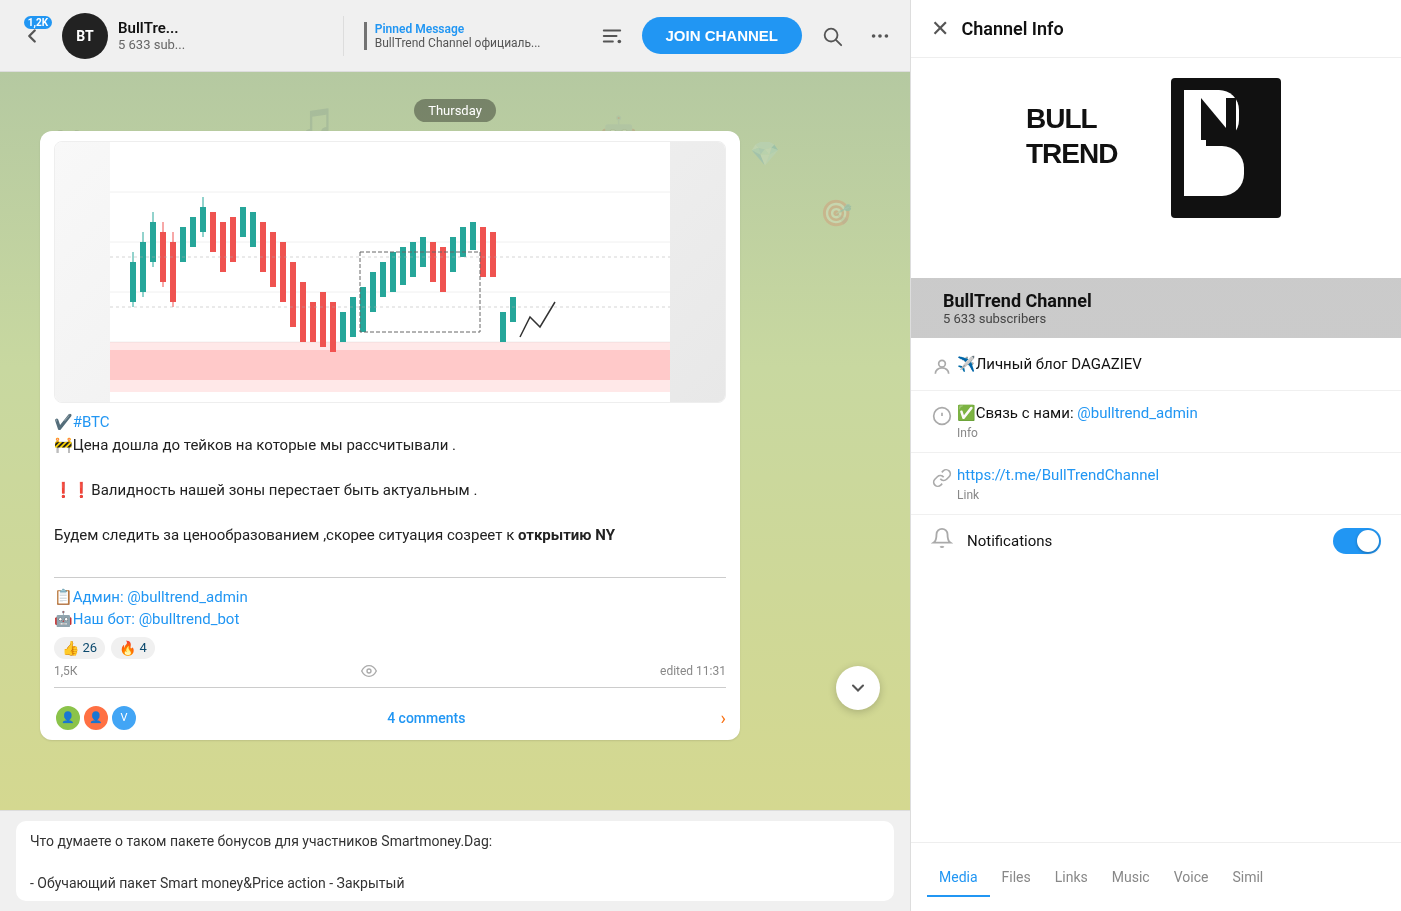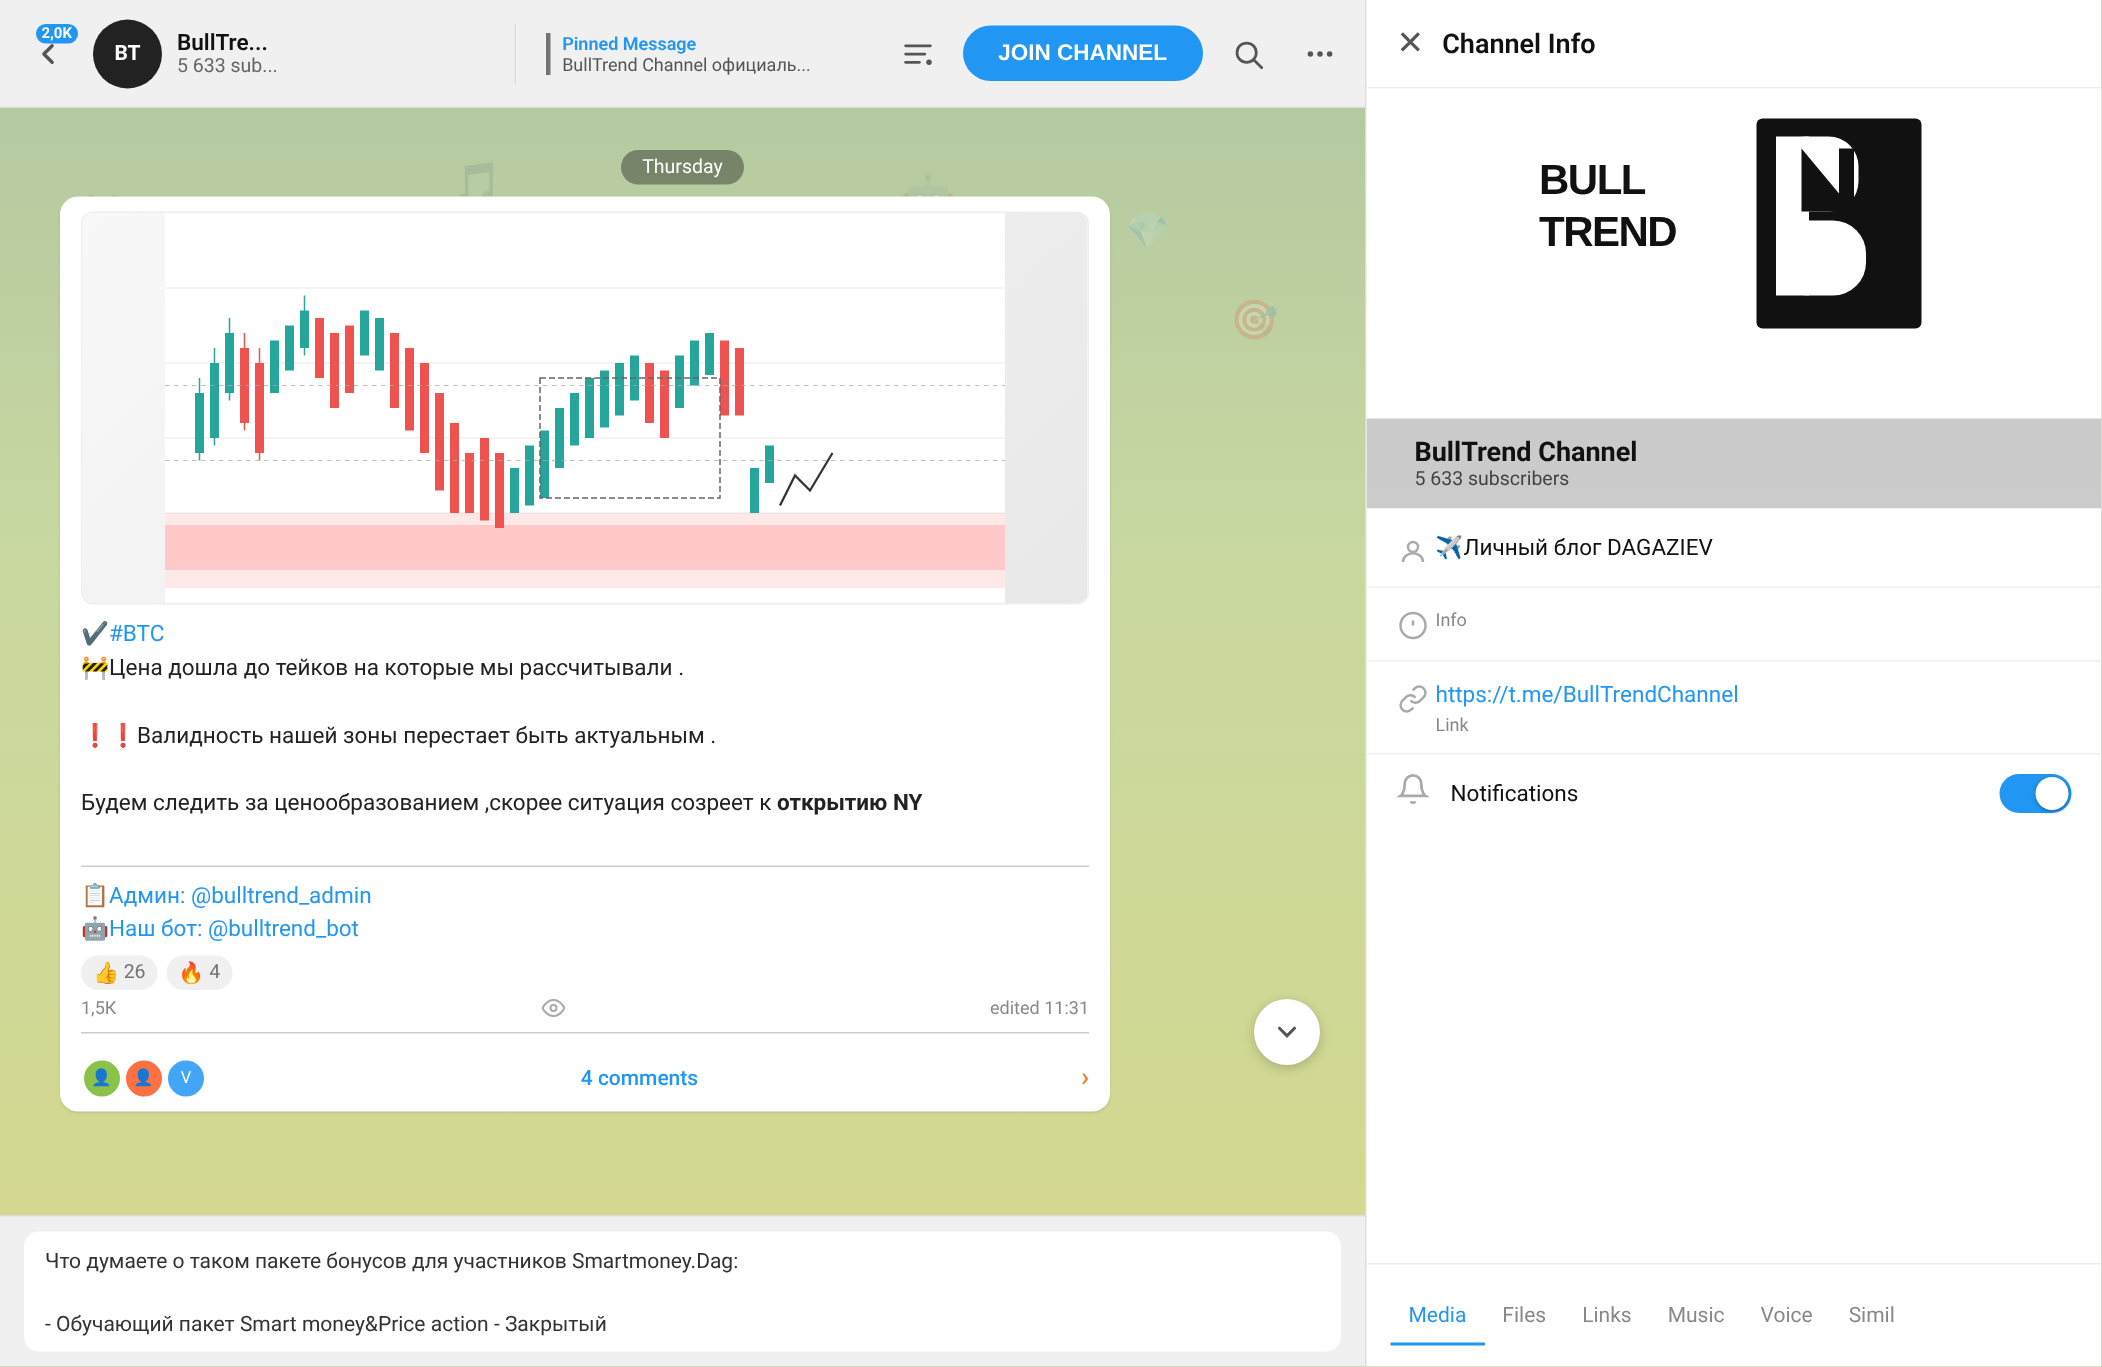--- a/index.html
+++ b/index.html
@@ -122,21 +122,21 @@
       display: flex; justify-content: space-between; align-items: center;
       gap: 6px; margin-top: 4px; font-size: 12px; color: #888;
     }
     .reactions {
       display: flex; gap: 6px; margin-top: 6px;
     }
     .reaction-pill {
       background: #f0f0f0; border-radius: 12px; padding: 3px 8px;
       font-size: 14px; display: flex; align-items: center; gap: 3px; cursor: pointer;
     }
-    .reaction-count { font-size: 13px; color: #737373; }
+    .reaction-count { font-size: 13px; color: #0c4a6e; }
     .divider-line {
       border-top: 1px solid #ccc; margin: 8px 0;
     }
     .comments-row {
       display: flex; align-items: center; justify-content: space-between;
       padding: 8px 0 0;
     }
     .comment-avatar {
       width: 28px; height: 28px; border-radius: 50%; border: 2px solid white;
       background: #bbb; margin-right: -6px; overflow: hidden; display: flex; align-items: center; justify-content: center; font-size: 11px; color: white;
@@ -259,21 +259,21 @@
 </head>
 <body>
 
 <div class="left-panel">
 
   <div class="top-bar">
     <div class="back-btn">
       <svg width="22" height="22" viewBox="0 0 24 24" fill="none" stroke="#555" stroke-width="2.5" stroke-linecap="round" stroke-linejoin="round">
         <polyline points="15 18 9 12 15 6"></polyline>
       </svg>
-      <span class="badge">2,0K</span>
+      <span class="badge">1,2K</span>
     </div>
 
     <div class="channel-avatar">
       <span class="channel-avatar-text">BT</span>
     </div>
 
     <div class="channel-info-bar">
       <span class="channel-name-bar">BullTre...</span>
       <span class="channel-subs-bar">5 633 sub...</span>
     </div>
@@ -525,20 +525,23 @@
 
     <div class="info-row">
       <div class="info-icon">
         <svg width="20" height="20" viewBox="0 0 24 24" fill="none" stroke="#aaa" stroke-width="2">
             <circle cx="12" cy="12" r="10"></circle>
             <line x1="12" y1="8" x2="12" y2="12"></line>
             <line x1="12" y1="16" x2="12.01" y2="16"></line>
           </svg>
       </div>
       <div class="info-content">
+        <div class="info-main">
+          ✅Связь с нами: <a>@bulltrend_admin</a>
+        </div>
         <div class="info-label">Info</div>
       </div>
     </div>
 
     <div class="info-row">
       <div class="info-icon">
         <svg width="20" height="20" viewBox="0 0 24 24" fill="none" stroke="#aaa" stroke-width="2">
             <path d="M10 13a5 5 0 0 0 7.54.54l3-3a5 5 0 0 0-7.07-7.07l-1.72 1.71"></path>
             <path d="M14 11a5 5 0 0 0-7.54-.54l-3 3a5 5 0 0 0 7.07 7.07l1.71-1.71"></path>
           </svg>

